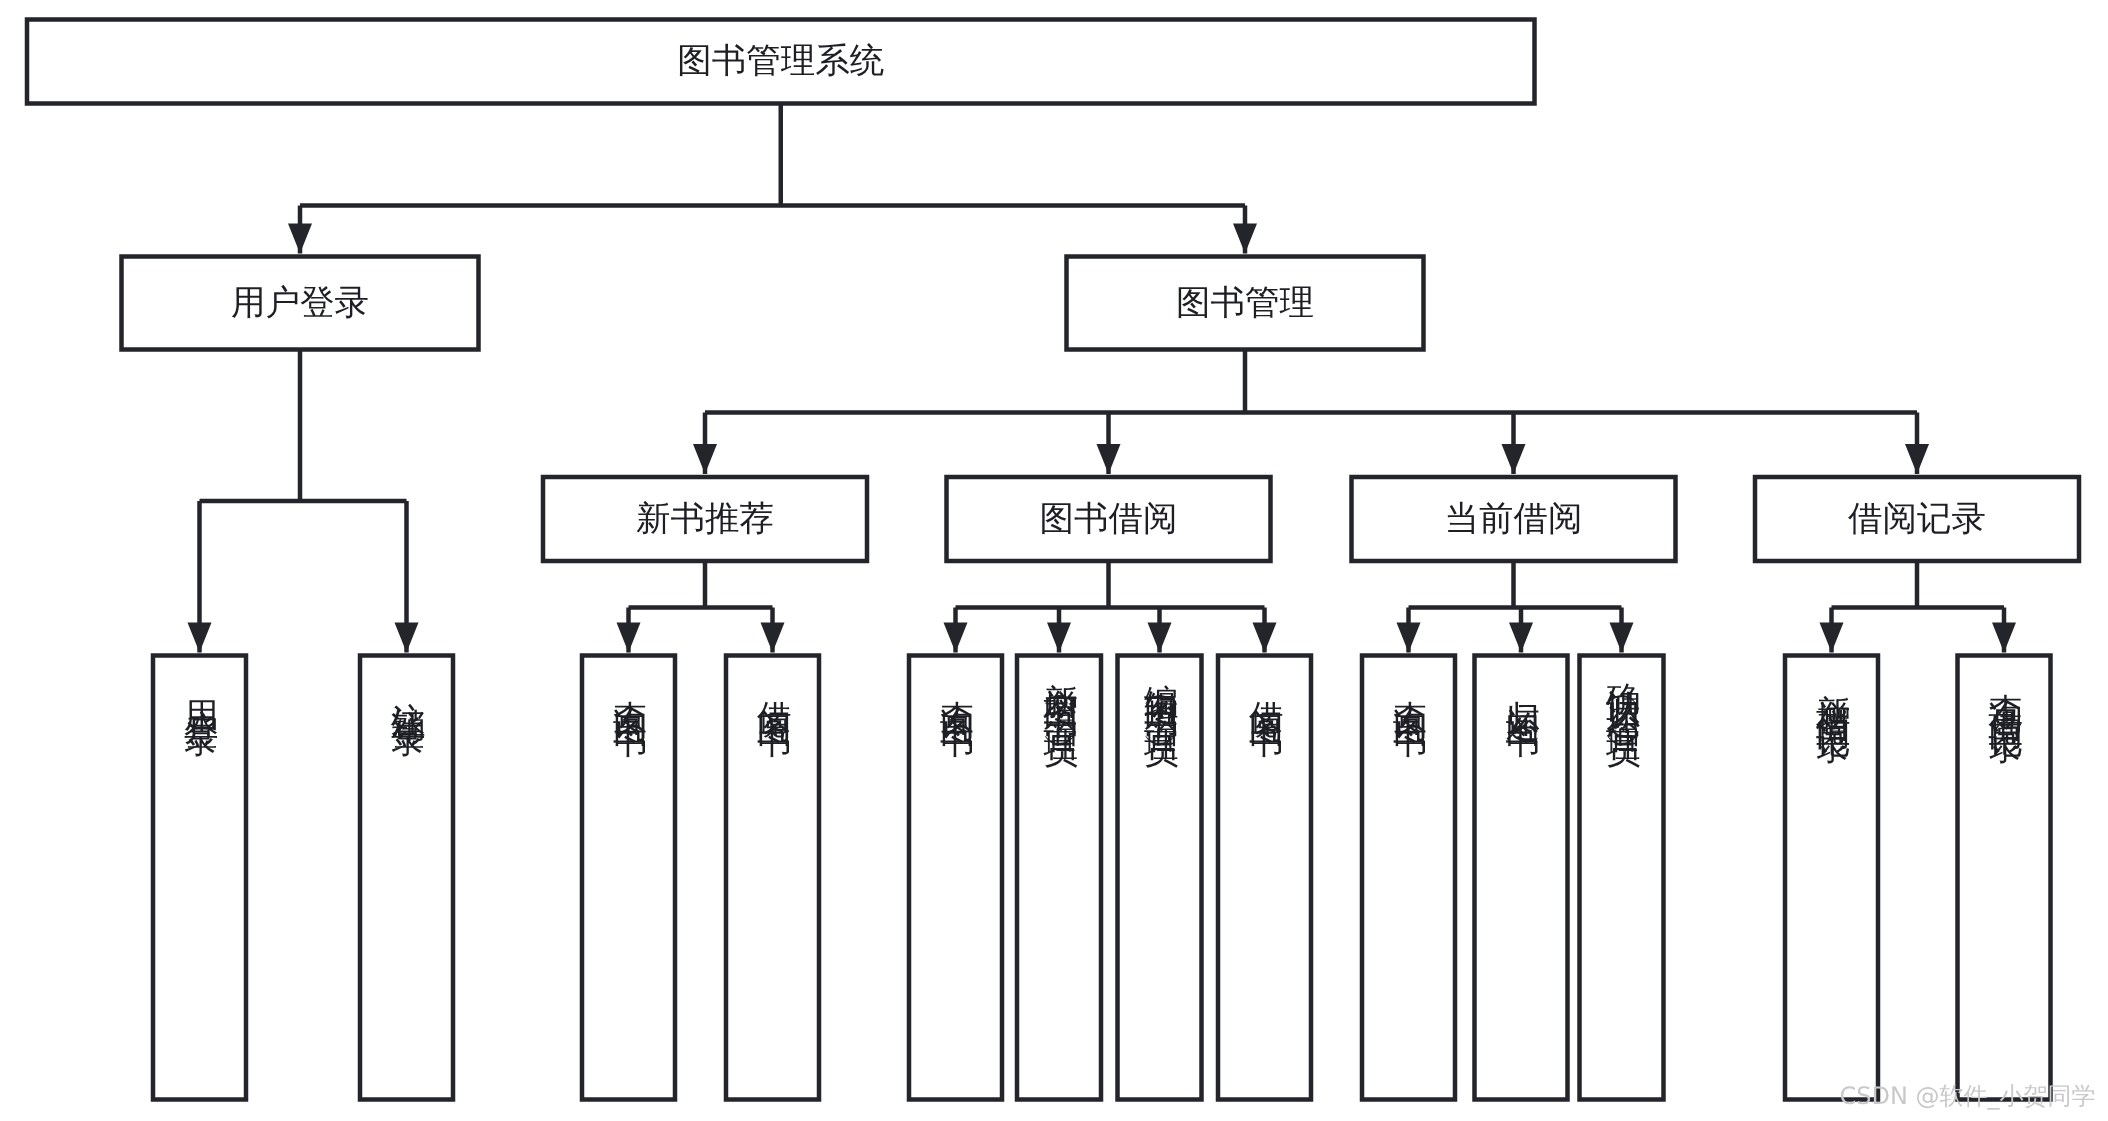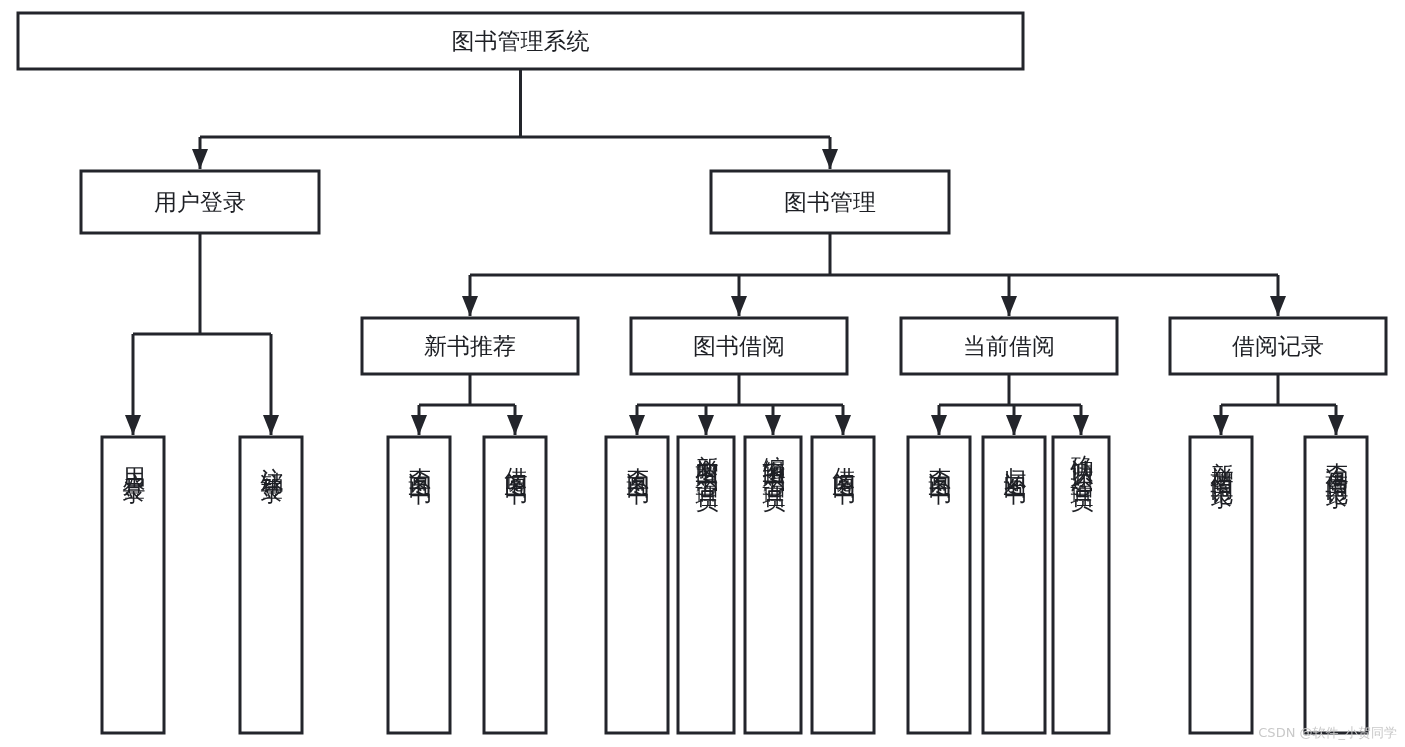--- a/index.html
+++ b/index.html
@@ -48,21 +48,21 @@
   }
   .arrow-head {
     fill: #23252b;
     stroke: none;
   }
   .watermark {
     position: absolute;
     right: 8px;
     bottom: 5px;
     color: #c9c9c9;
-    font-size: 13px;
+    font-size: 16px;
     font-family: "DejaVu Sans", "Liberation Sans", sans-serif;
     white-space: nowrap;
     user-select: none;
   }
 </style>
 </head>
 <body>
 
 <svg id="diagram" viewBox="0 0 1405 747" xmlns="http://www.w3.org/2000/svg">
   <g id="edges-layer">

